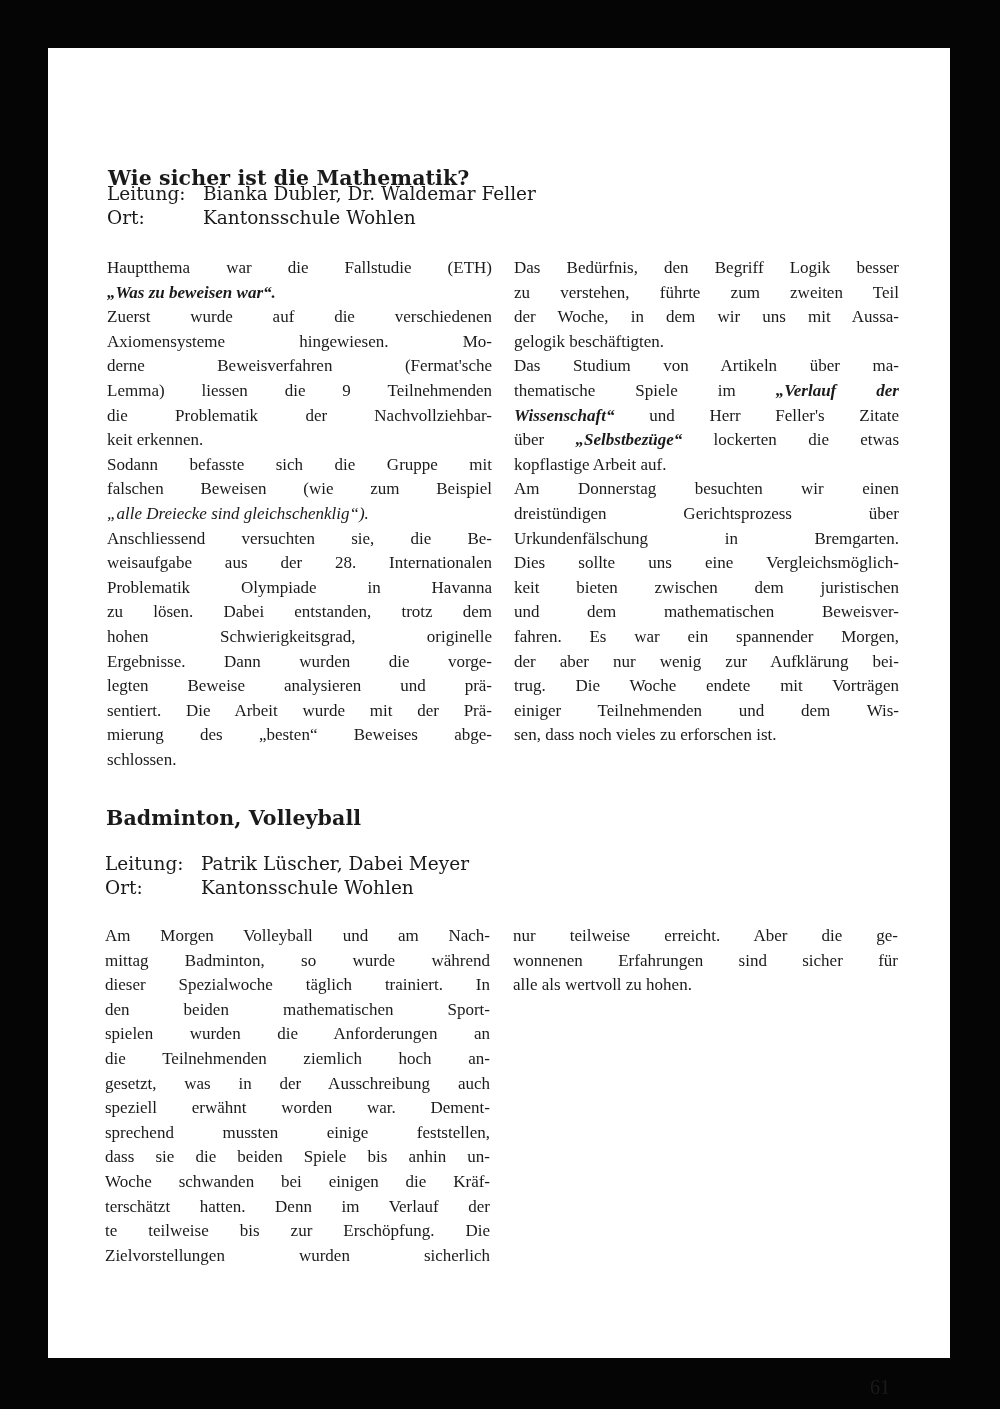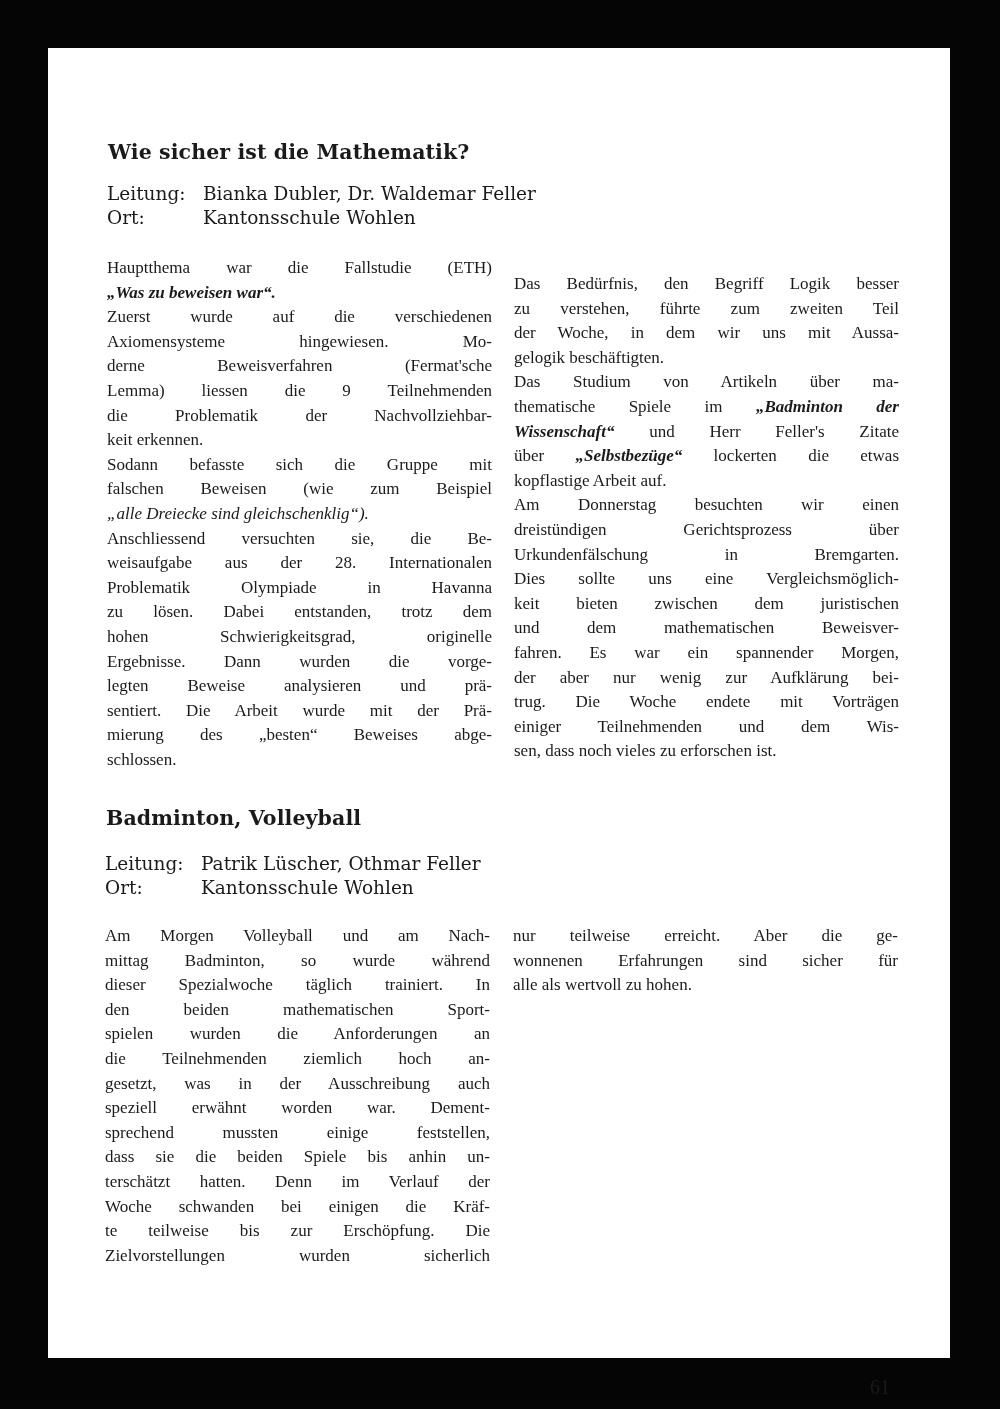--- a/index.html
+++ b/index.html
@@ -14,21 +14,21 @@
   .ln.last { text-align-last:left; }
   .it { font-style:italic; }
   .itb { font-style:italic; font-weight:bold; }
   .pagenum { position:absolute; font-family:"Liberation Serif", serif; font-size:20px; color:#1a1a1a; }
 </style>
 </head>
 <body>
 
 <div class="page">
 
-  <div class="t title" style="left:60px; top:92px;text-align:center;">Wie sicher ist die Mathematik?</div>
+  <div class="t title" style="left:60px; top:118px;text-align:center;">Wie sicher ist die Mathematik?</div>
   <div class="t meta" style="left:59px; top:134px;">
     <span class="lbl">Leitung:</span><span>Bianka Dubler, Dr. Waldemar Feller</span>
   </div>
   <div class="t meta" style="left:59px; top:158px;">
     <span class="lbl">Ort:</span><span>Kantonsschule Wohlen</span>
   </div>
 
   <div class="col" style="left:59px; top:208px;">
     <span class="ln">Hauptthema war die Fallstudie (ETH)</span>
     <span class="ln last itb">„Was zu beweisen war“.</span>
@@ -46,64 +46,64 @@
     <span class="ln">Problematik Olympiade in Havanna</span>
     <span class="ln">zu lösen. Dabei entstanden, trotz dem</span>
     <span class="ln">hohen Schwierigkeitsgrad, originelle</span>
     <span class="ln">Ergebnisse. Dann wurden die vorge-</span>
     <span class="ln">legten Beweise analysieren und prä-</span>
     <span class="ln">sentiert. Die Arbeit wurde mit der Prä-</span>
     <span class="ln">mierung des „besten“ Beweises abge-</span>
     <span class="ln last">schlossen.</span>
   </div>
 
-  <div class="col" style="left:466px; top:224px;">
+  <div class="col" style="left:466px; top:208px;">
     <span class="ln">Das Bedürfnis, den Begriff Logik besser</span>
     <span class="ln">zu verstehen, führte zum zweiten Teil</span>
     <span class="ln">der Woche, in dem wir uns mit Aussa-</span>
     <span class="ln last">gelogik beschäftigten.</span>
     <span class="ln">Das Studium von Artikeln über ma-</span>
-    <span class="ln">thematische Spiele im <span class="itb">„Badminton der</span></span>
+    <span class="ln">thematische Spiele im <span class="itb">„Verlauf der</span></span>
     <span class="ln"><span class="itb">Wissenschaft“</span> und Herr Feller's Zitate</span>
     <span class="ln">über <span class="itb">„Selbstbezüge“</span> lockerten die etwas</span>
     <span class="ln last">kopflastige Arbeit auf.</span>
     <span class="ln">Am Donnerstag besuchten wir einen</span>
     <span class="ln">dreistündigen Gerichtsprozess über</span>
     <span class="ln">Urkundenfälschung in Bremgarten.</span>
     <span class="ln">Dies sollte uns eine Vergleichsmöglich-</span>
     <span class="ln">keit bieten zwischen dem juristischen</span>
     <span class="ln">und dem mathematischen Beweisver-</span>
     <span class="ln">fahren. Es war ein spannender Morgen,</span>
     <span class="ln">der aber nur wenig zur Aufklärung bei-</span>
     <span class="ln">trug. Die Woche endete mit Vorträgen</span>
     <span class="ln">einiger Teilnehmenden und dem Wis-</span>
     <span class="ln last">sen, dass noch vieles zu erforschen ist.</span>
   </div>
 
   <div class="t title" style="left:58px; top:758px;">Badminton, Volleyball</div>
   <div class="t meta" style="left:57px; top:804px;">
-    <span class="lbl">Leitung:</span><span>Patrik Lüscher, Othmar Feller</span>
+    <span class="lbl">Leitung:</span><span>Patrik Lüscher, Dabei Meyer</span>
   </div>
   <div class="t meta" style="left:57px; top:828px;">
     <span class="lbl">Ort:</span><span>Kantonsschule Wohlen</span>
   </div>
 
   <div class="col" style="left:57px; top:876px;">
     <span class="ln">Am Morgen Volleyball und am Nach-</span>
     <span class="ln">mittag Badminton, so wurde während</span>
     <span class="ln">dieser Spezialwoche täglich trainiert. In</span>
     <span class="ln">den beiden mathematischen Sport-</span>
     <span class="ln">spielen wurden die Anforderungen an</span>
     <span class="ln">die Teilnehmenden ziemlich hoch an-</span>
     <span class="ln">gesetzt, was in der Ausschreibung auch</span>
     <span class="ln">speziell erwähnt worden war. Dement-</span>
     <span class="ln">sprechend mussten einige feststellen,</span>
     <span class="ln">dass sie die beiden Spiele bis anhin un-</span>
+    <span class="ln">Woche schwanden bei einigen die Kräf-</span>
     <span class="ln">terschätzt hatten. Denn im Verlauf der</span>
-    <span class="ln">Woche schwanden bei einigen die Kräf-</span>
     <span class="ln">te teilweise bis zur Erschöpfung. Die</span>
     <span class="ln">Zielvorstellungen wurden sicherlich</span>
   </div>
 
   <div class="col" style="left:465px; top:876px;">
     <span class="ln">nur teilweise erreicht. Aber die ge-</span>
     <span class="ln">wonnenen Erfahrungen sind sicher für</span>
     <span class="ln last">alle als wertvoll zu hohen.</span>
   </div>
 

